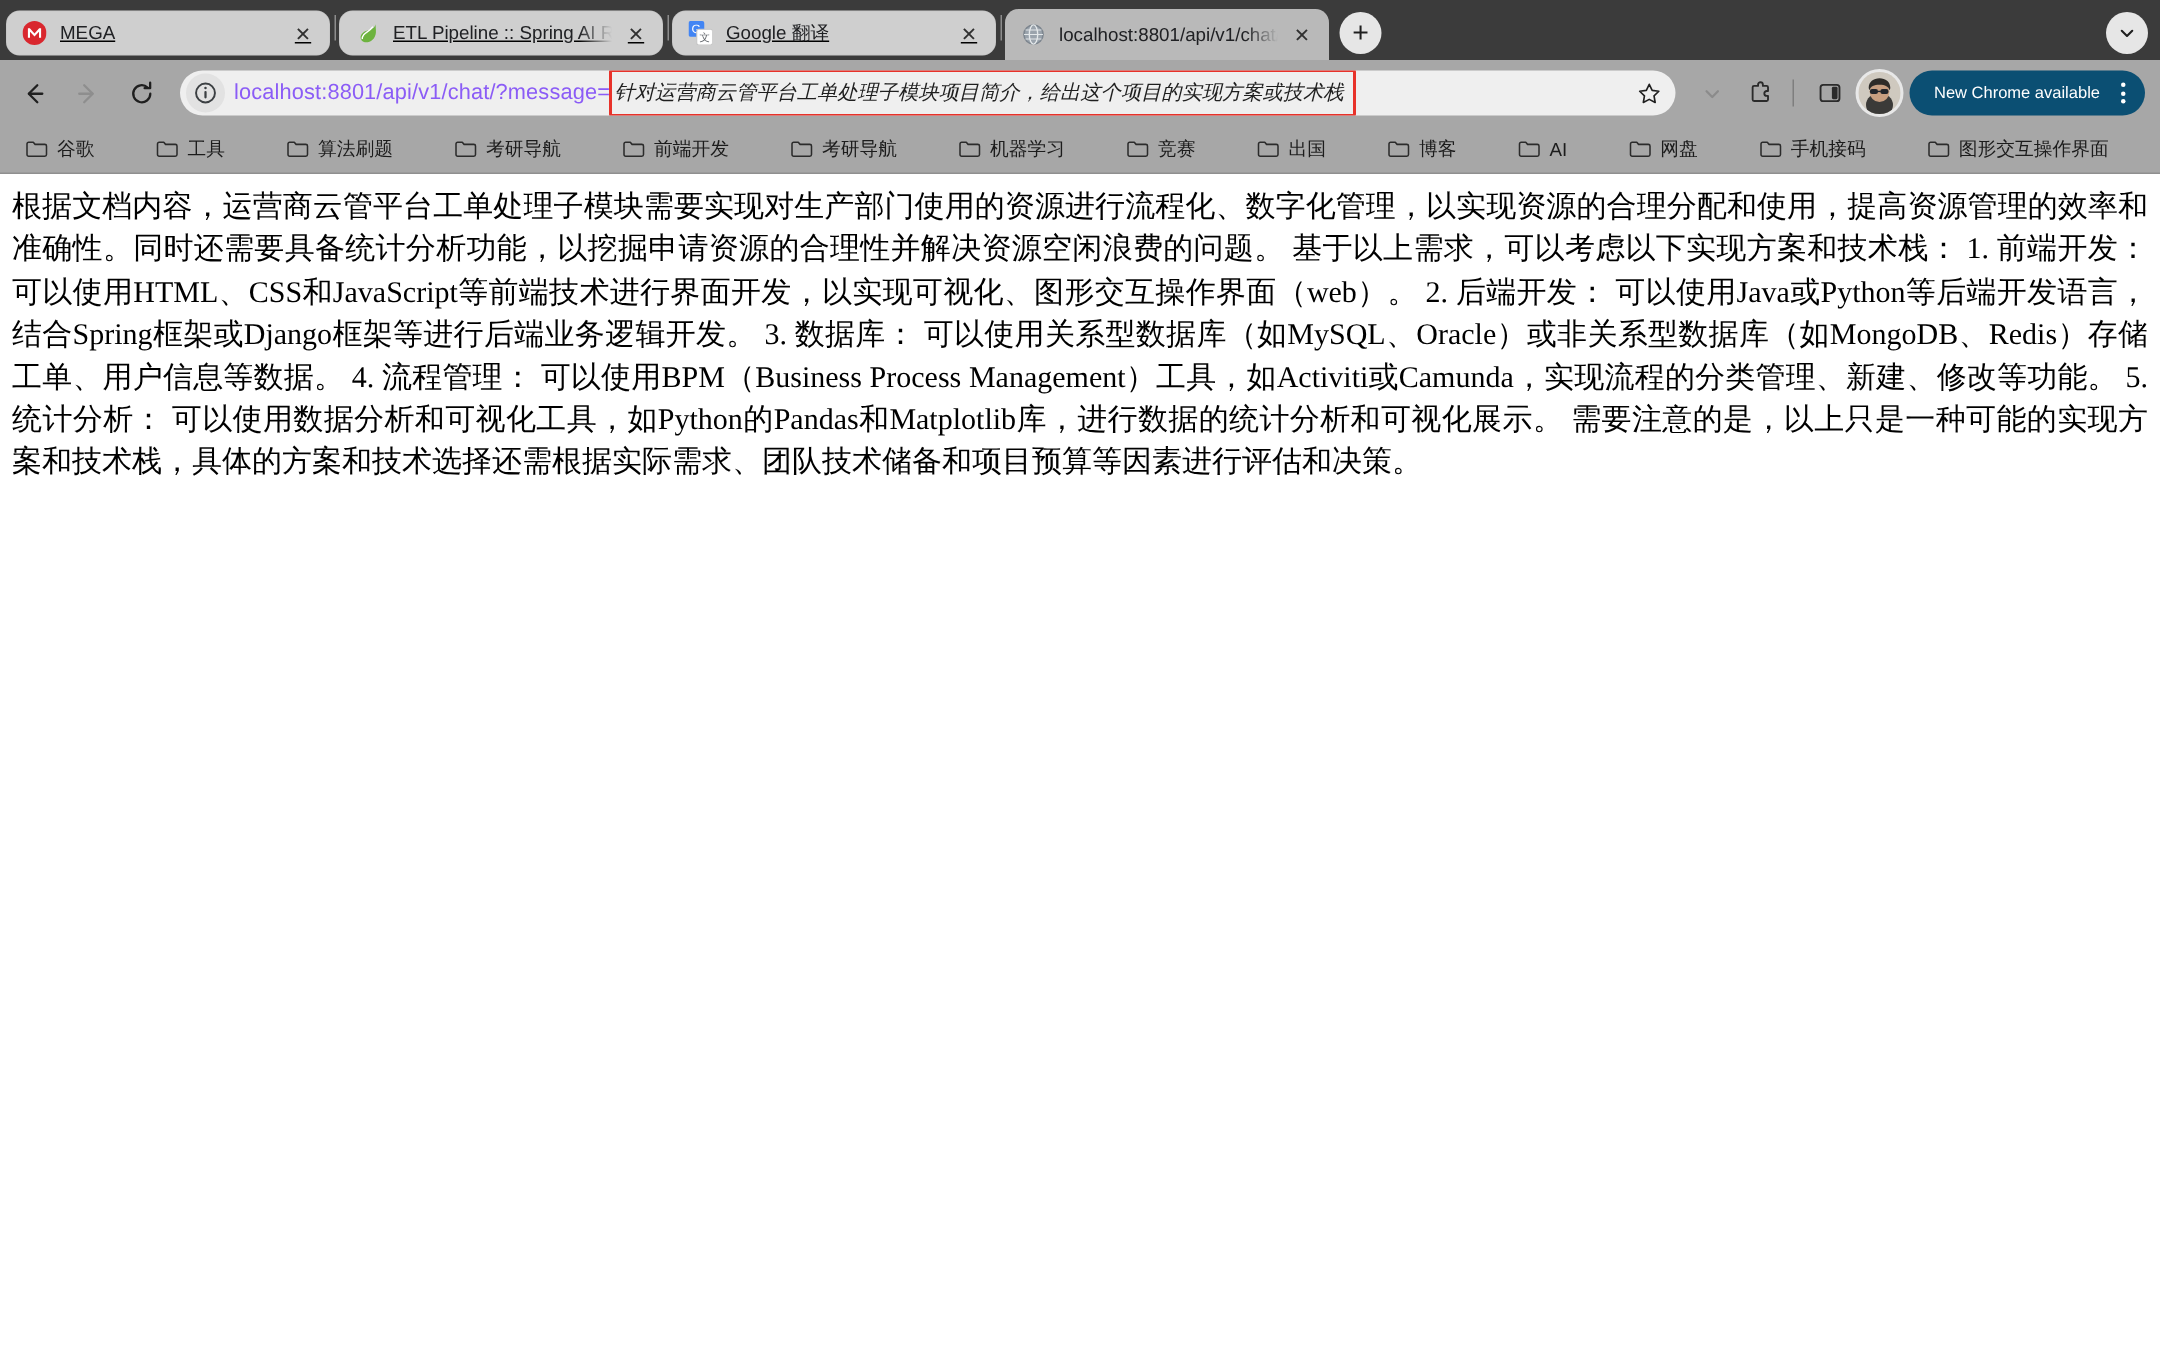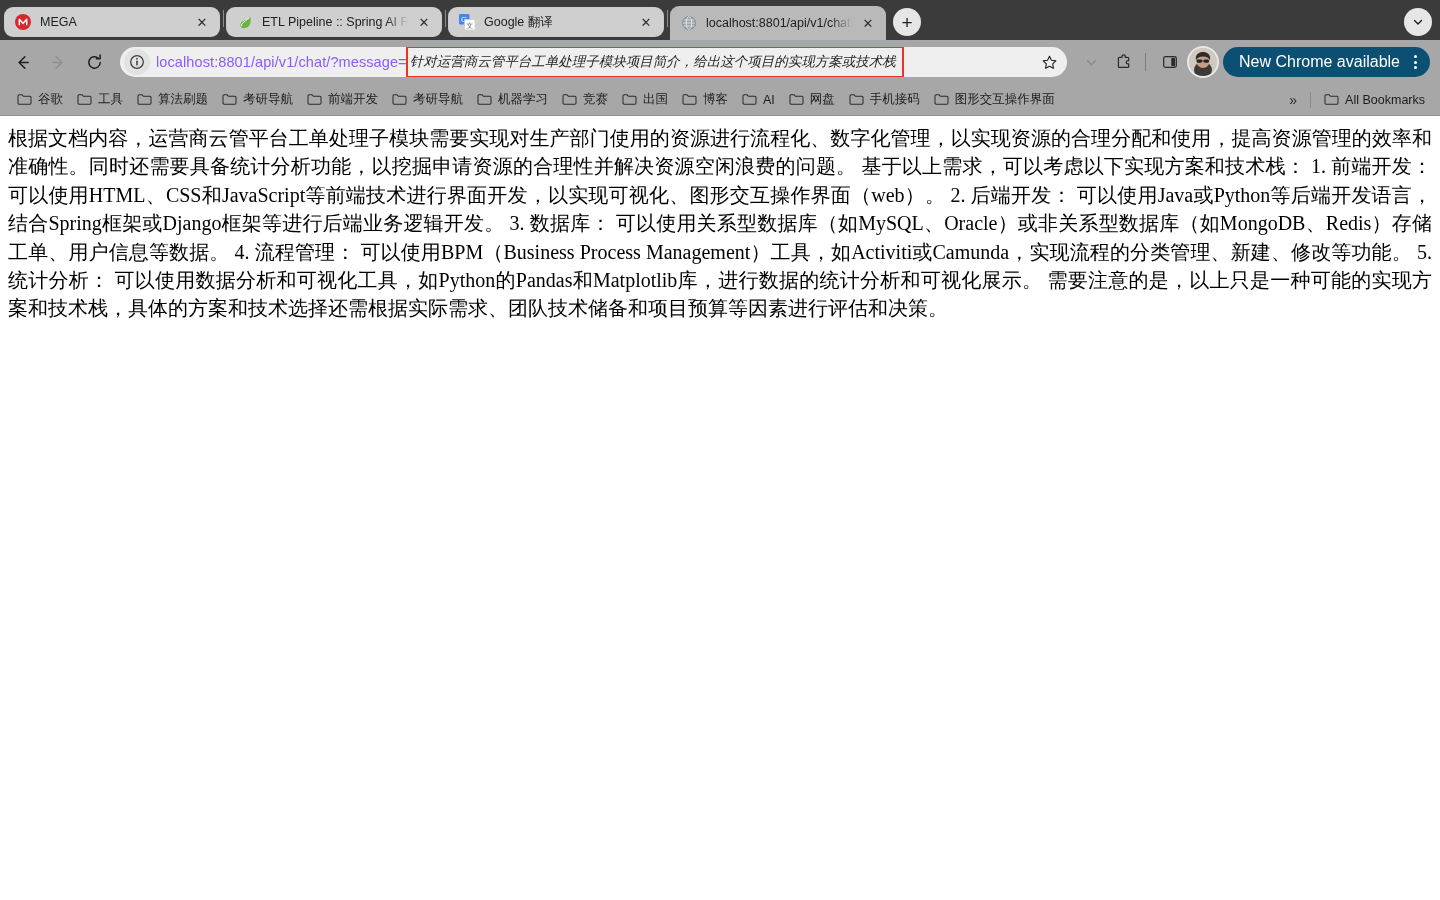--- a/index.html
+++ b/index.html
@@ -36,20 +36,21 @@
     margin-right: 1px;
     position: relative;
     min-width: 0;
   }
   .tab.inactive {
     background: #cfcfcf;
     border-radius: 9px;
     height: 30px;
     margin-bottom: 3px;
     box-shadow: inset 0 0 0 0.5px rgba(0,0,0,.05);
+    text-decoration: underline;
   }
   .tab.active {
     background: #b9b9b9;
     border-radius: 9px 9px 0 0;
     height: 34px;
     margin-bottom: 0;
   }
   .tab-fav {
     width: 17px; height: 17px;
     flex: none;
@@ -203,21 +204,21 @@
     box-shadow: 0 0 0 2px #e8e8e8;
   }
   .update-pill {
     height: 30px;
     background: #0b4f73;
     border-radius: 16px;
     display: flex;
     align-items: center;
     padding: 0 4px 0 16px;
     color: #ffffff;
-    font-size: 16px;
+    font-size: 11px;
     flex: none;
     white-space: nowrap;
   }
   .kebab {
     width: 22px; height: 26px;
     display: flex; flex-direction: column;
     align-items: center; justify-content: center;
     gap: 2.5px;
     margin-left: 4px;
   }
@@ -225,20 +226,21 @@
 
   
   .bookmarks {
     height: 32px;
     background: #a7a7a7;
     display: flex;
     align-items: center;
     padding: 0 8px 0 10px;
     flex: none;
     border-bottom: 1px solid #8f8f8f;
+    gap: 27px;
   }
   .bm {
     display: flex; align-items: center;
     height: 24px;
     padding: 0 7px;
     border-radius: 4px;
     font-size: 12.5px;
     color: #1c1c1c;
     white-space: nowrap;
     flex: none;

